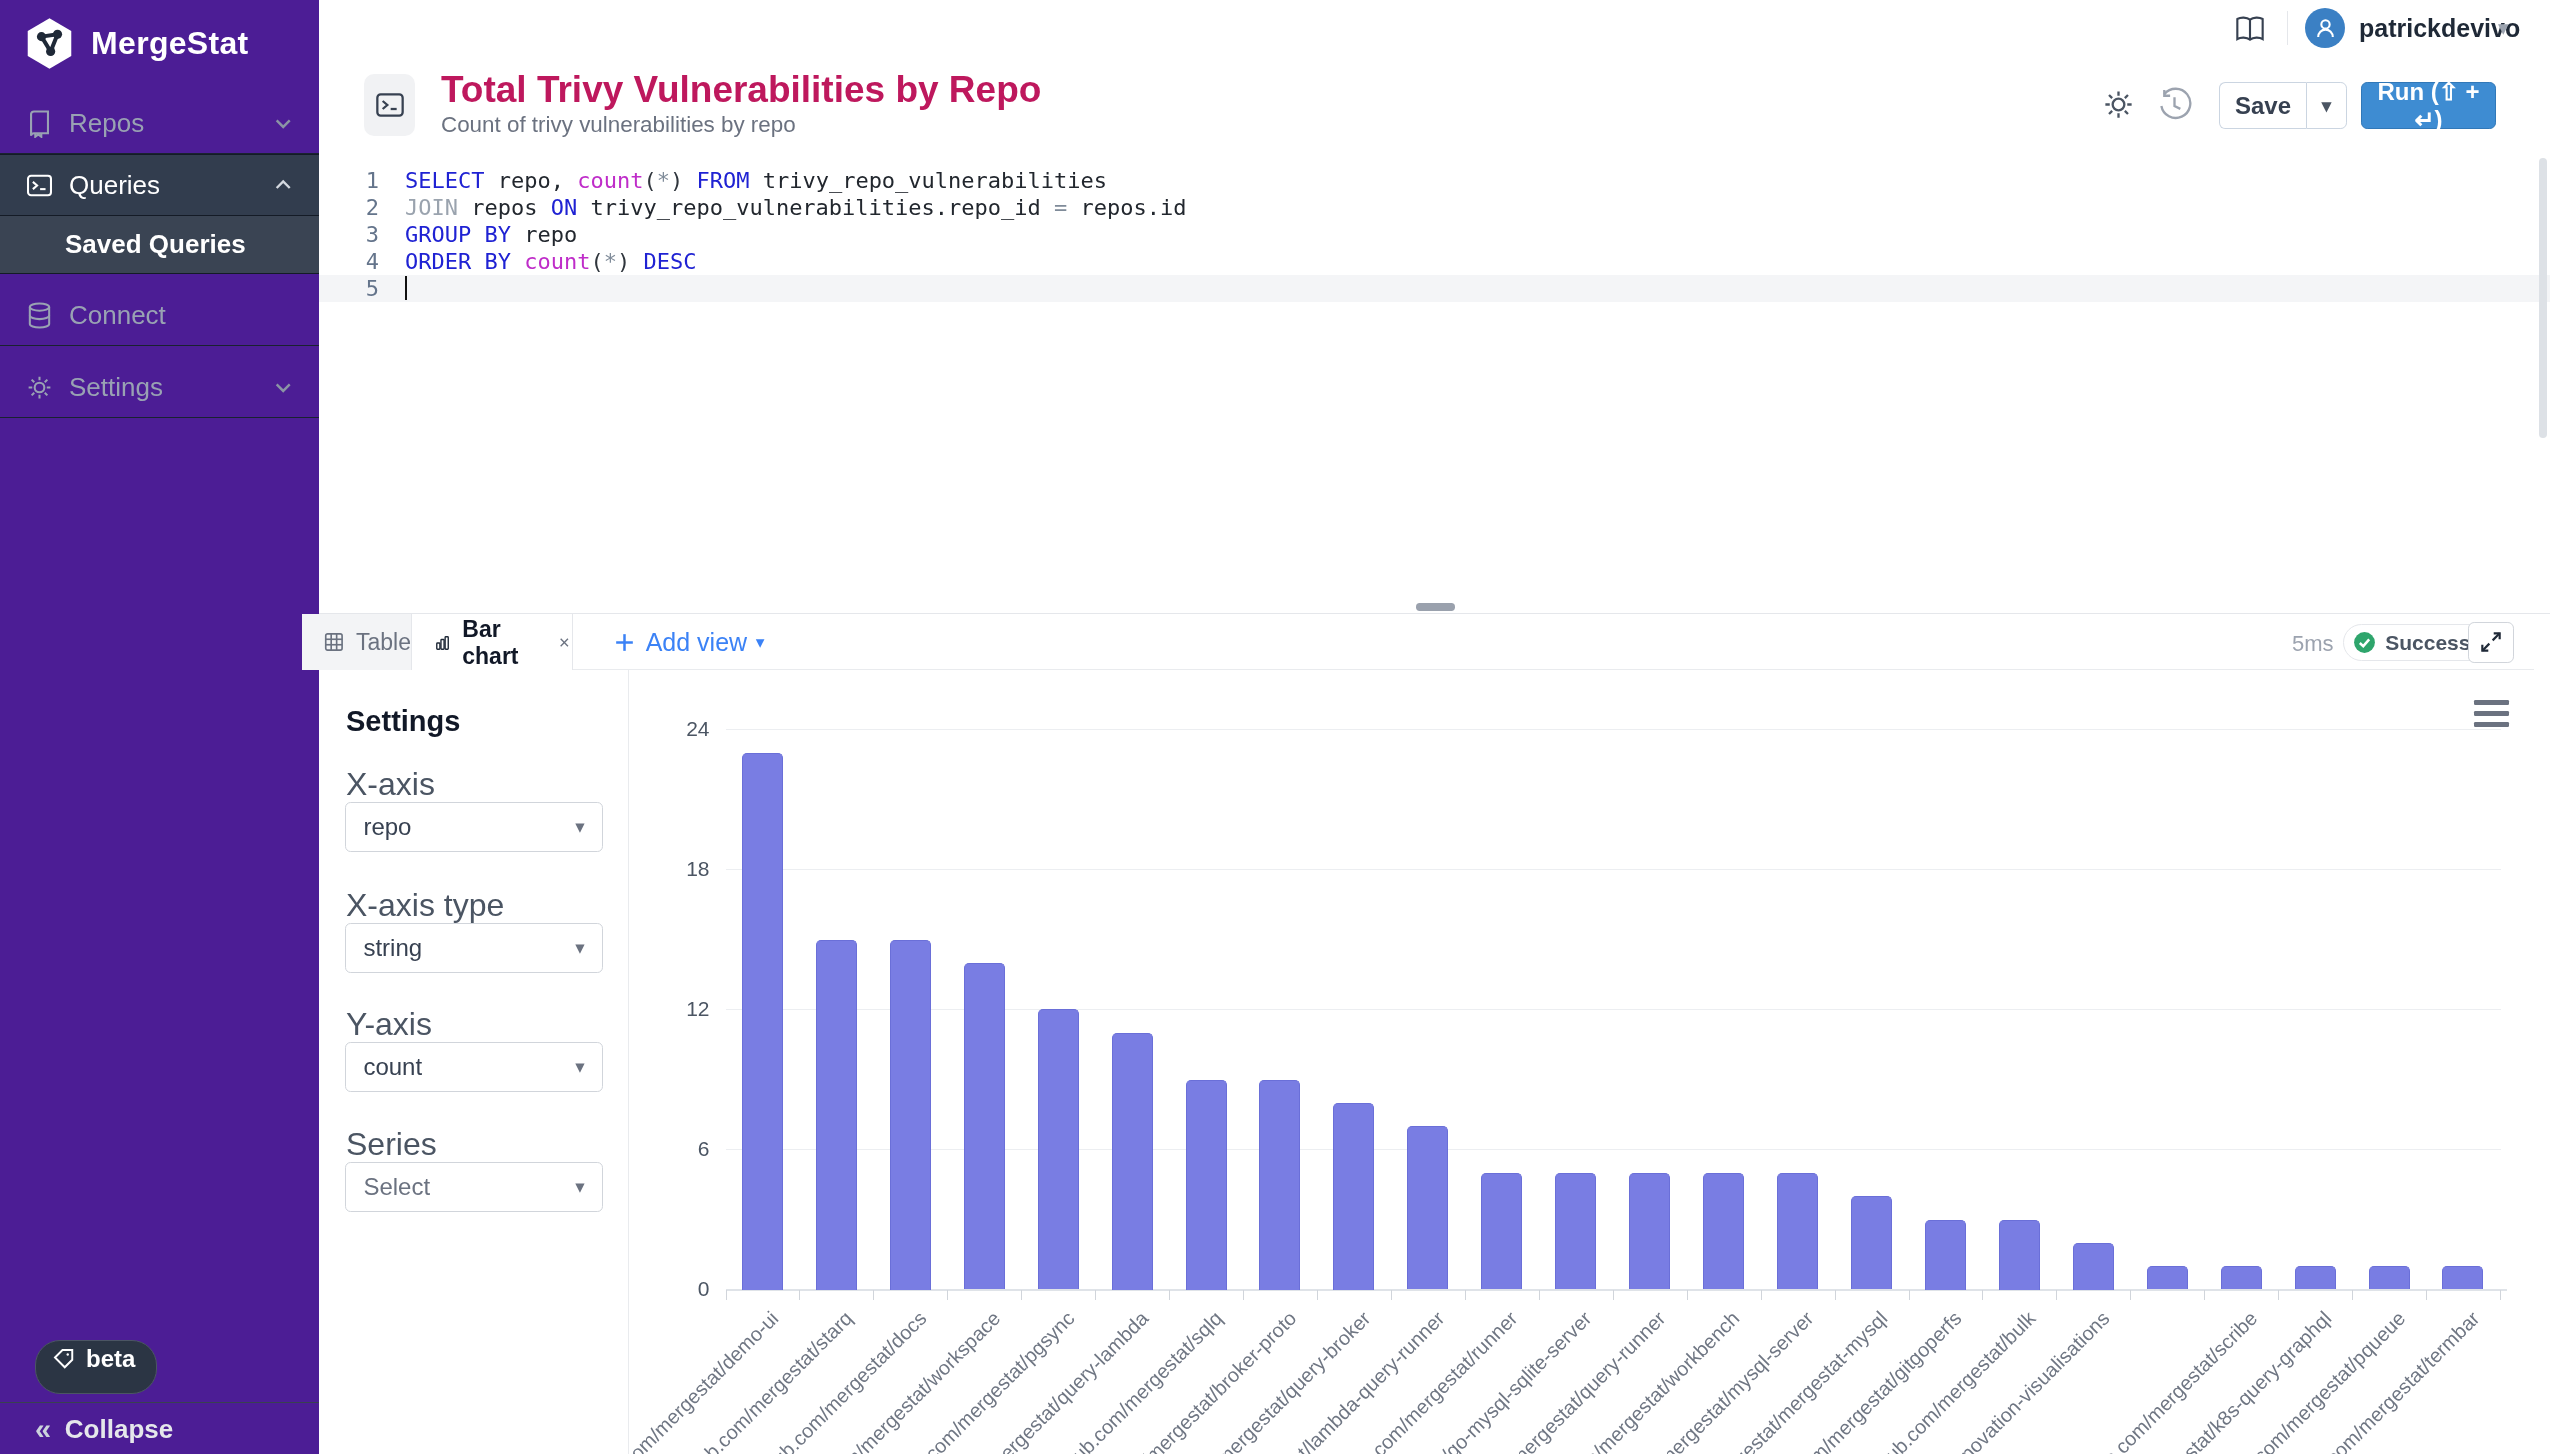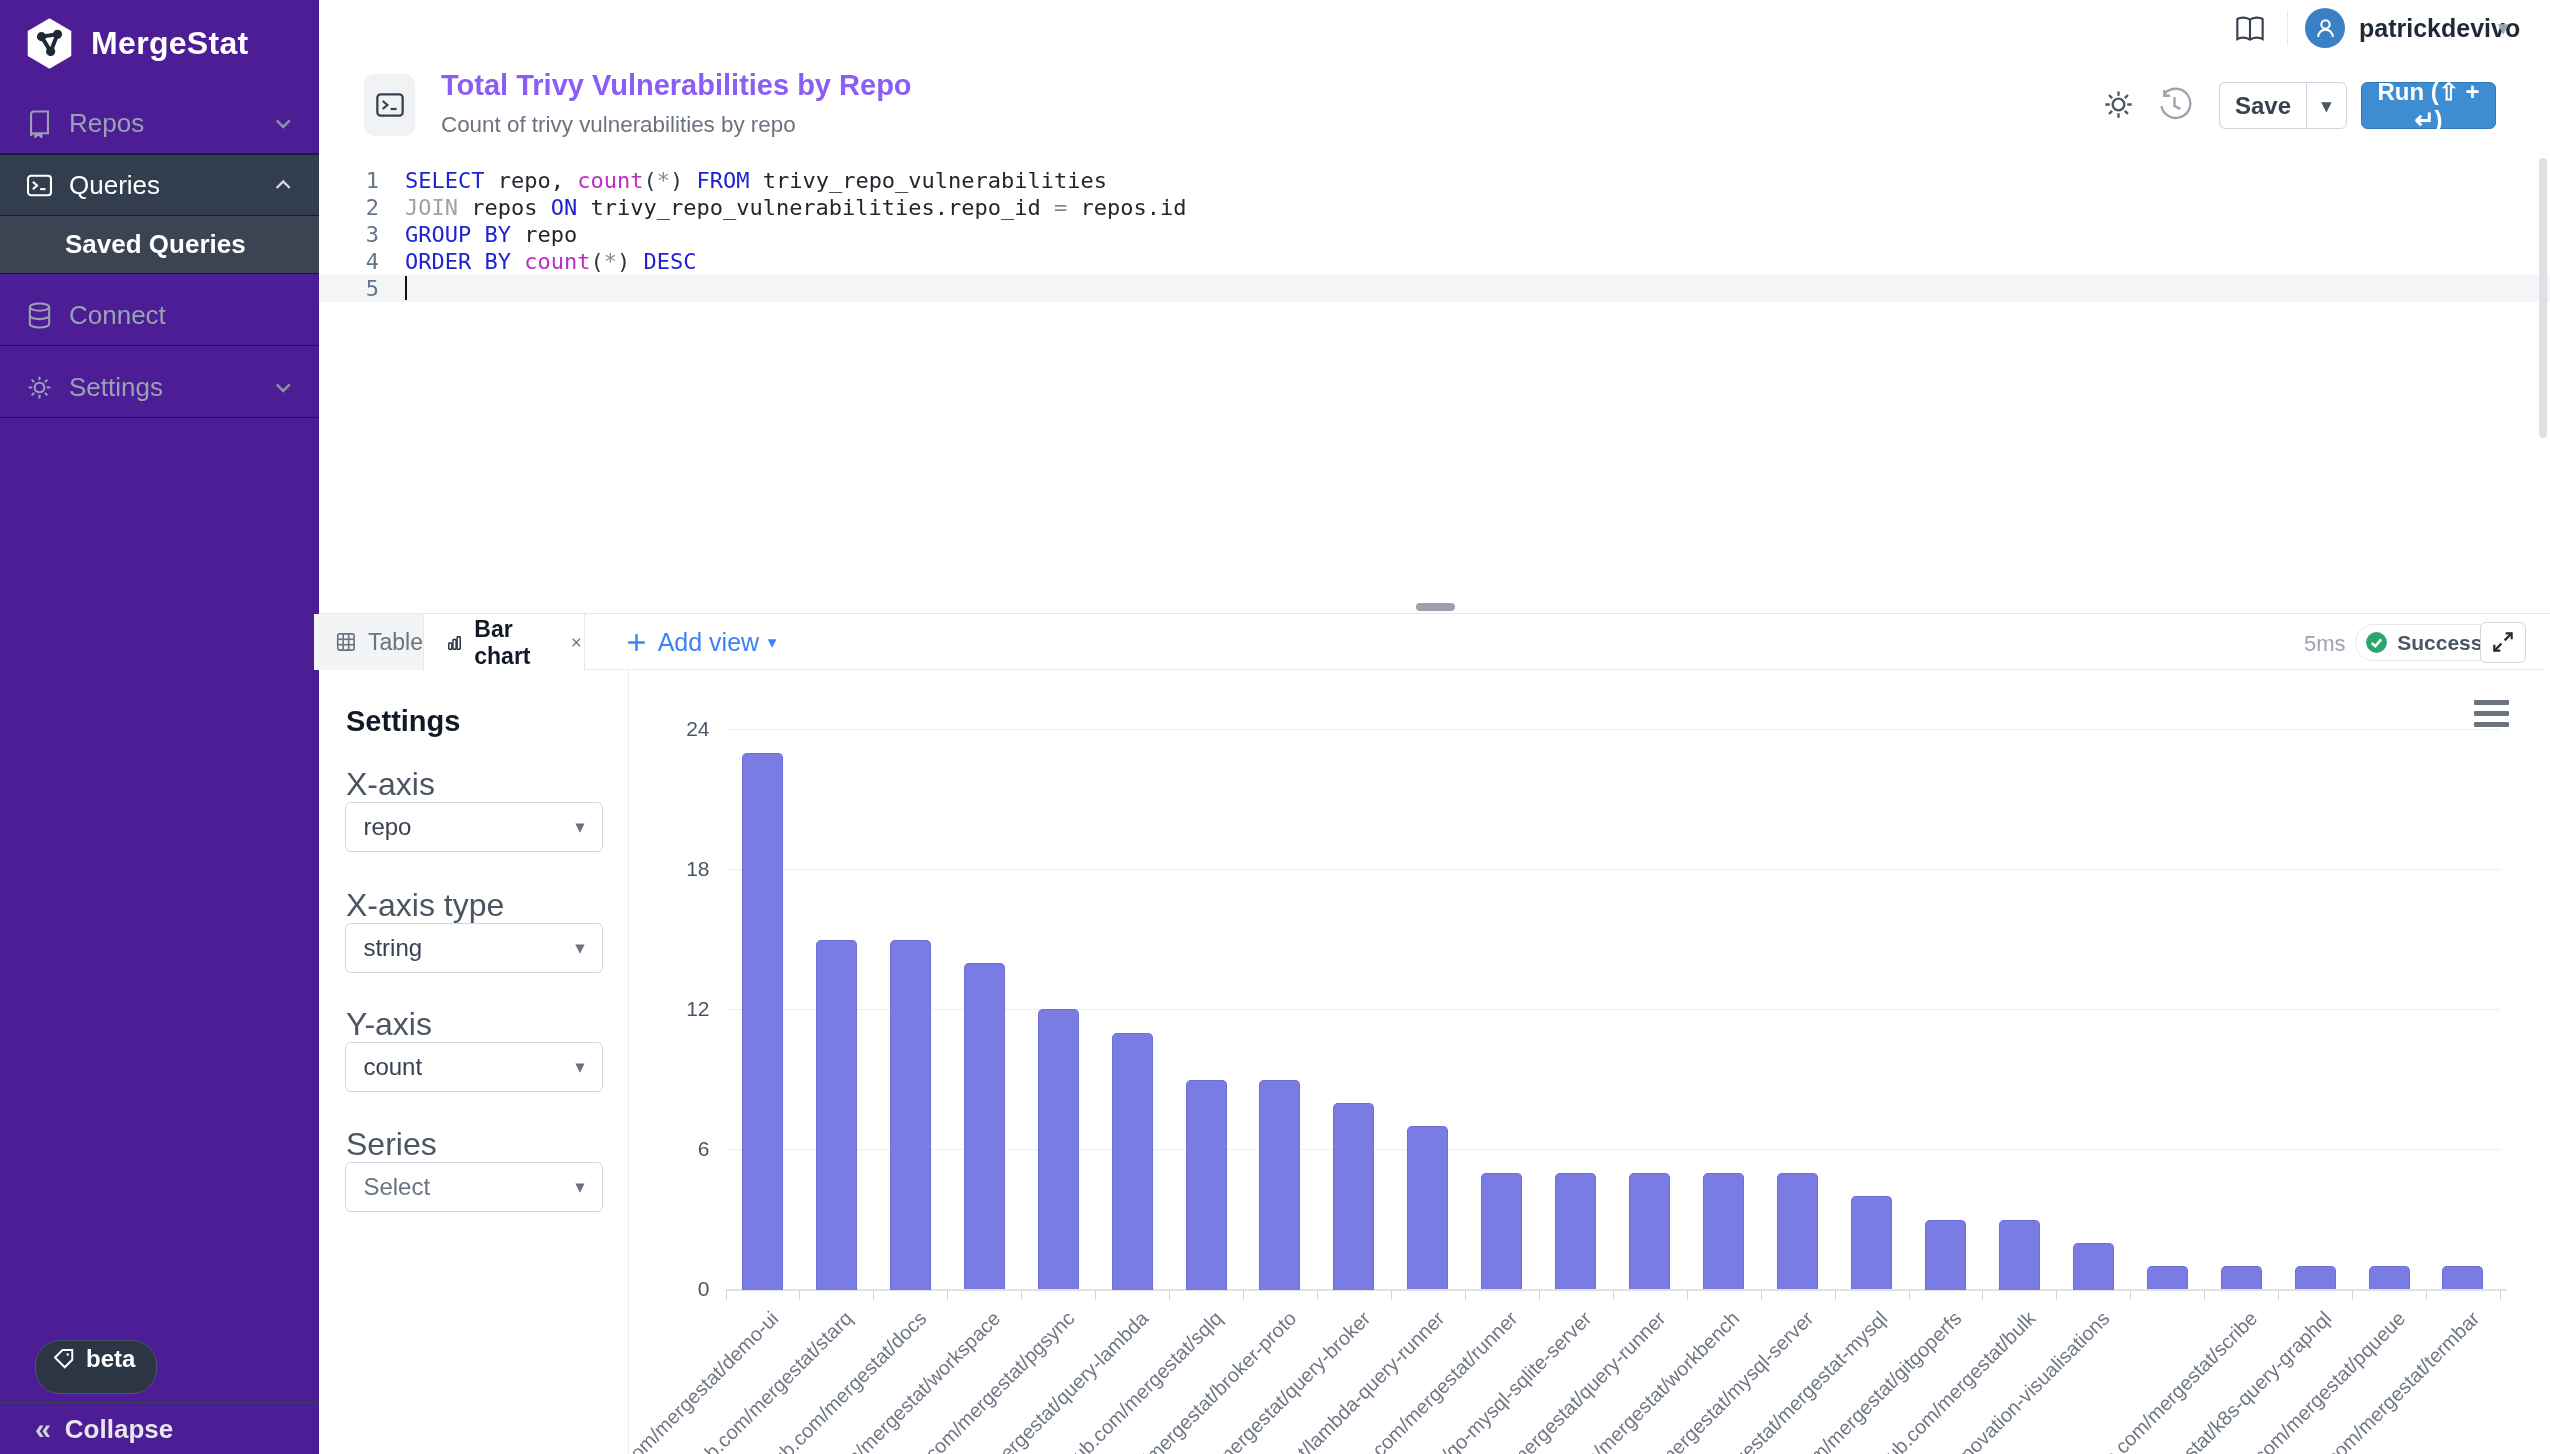--- a/index.html
+++ b/index.html
@@ -25,21 +25,21 @@
   
   #topbar{left:319px;top:0;width:2508px;height:55px;background:#fff;border-bottom:0.6px solid #e9ebee;}
   #topbar .vdiv{position:absolute;left:1968px;top:11.2px;width:1.2px;height:34px;background:#e5e7eb;}
   .avatar{position:absolute;left:1986px;top:7.5px;width:40px;height:40px;border-radius:50%;background:#3b80c4;display:flex;align-items:center;justify-content:center;}
   .uname{position:absolute;left:2040px;top:13.7px;font-size:25px;color:#1f2937;font-weight:600;}
   .ucaret{position:absolute;left:2179px;top:16px;color:#9ca3af;font-size:21px;}
 
   
   #qheader{left:319px;top:55px;width:2232px;height:100px;background:#fff;border-bottom:0.6px solid #e9ebee;}
   .qtile{position:absolute;left:45px;top:18.7px;width:51px;height:62px;border-radius:10px;background:#f1f2f4;display:flex;align-items:center;justify-content:center;}
-  .qtitle{position:absolute;left:122px;top:13.7px;font-size:29px;font-weight:700;color:#8b5cf6;}
+  .qtitle{position:absolute;left:122px;top:13.7px;font-size:37px;font-weight:700;color:#be185d;}
   .qsub{position:absolute;left:122px;top:57px;font-size:22.4px;color:#6b7280;}
   .iconbtn{position:absolute;top:32px;width:35px;height:35px;cursor:pointer;}
   .btn{position:absolute;top:27px;height:47px;border-radius:6.2px;display:flex;align-items:center;justify-content:center;font-size:24px;font-weight:600;cursor:pointer;box-sizing:border-box;}
   #save-btn{left:1900px;width:87px;background:#fff;border:1.2px solid #cbd5e1;border-right:none;border-radius:6.2px 0 0 6.2px;color:#374151;}
   #save-caret{left:1987px;width:41px;background:#fff;border:1.2px solid #cbd5e1;border-radius:0 6.2px 6.2px 0;color:#4b5563;font-size:18.7px;}
   #run-btn{left:2042px;width:135px;background:#3e8cd2;border:1.2px solid #3178b8;color:#fff;text-align:center;}
 
   
   #editor{left:319px;top:154px;width:2232px;height:458px;background:#fff;font-family:"DejaVu Sans Mono",monospace;}
   .code-line{position:relative;height:27px;display:flex;font-size:22px;line-height:27px;}
@@ -49,21 +49,21 @@
   .tk-kw{color:#1f22d3;} .tk-fn{color:#bf2cc9;} .tk-dim{color:#9aa3ae;}
   .tk-op{color:#7f8b99;} .tk-pn{color:#30363d;} .tk-id{color:#22272e;}
   .cursor{position:absolute;left:86px;top:1.2px;width:1.9px;height:24px;background:#111;}
   #editor-scroll{position:absolute;right:3.7px;top:3.7px;width:8.7px;height:280px;border-radius:4.4px;background:#dde1e6;}
 
   
   #split{left:319px;top:613px;width:2232px;height:1.2px;background:#e5e7eb;}
   #split-handle{left:1416px;top:603px;width:39px;height:7.5px;border-radius:3.7px;background:#9aa1ad;cursor:row-resize;}
 
   
-  #tabbar{left:314px;top:614px;width:2232px;height:56px;background:#fff;border-bottom:0.6px solid #e9ebee;box-sizing:border-box;}
+  #tabbar{left:302px;top:614px;width:2232px;height:56px;background:#fff;border-bottom:0.6px solid #e9ebee;box-sizing:border-box;}
   .tab{position:absolute;top:0;height:56px;display:flex;align-items:center;cursor:pointer;box-sizing:border-box;}
   #tab-table{left:0;width:110px;background:#f3f4f6;border-right:0.6px solid #e5e7eb;color:#6b7280;font-size:23px;font-weight:500;padding-left:21px;gap:11.2px;}
   #tab-bar{left:110px;width:161px;background:#fff;border-right:0.6px solid #e5e7eb;color:#111827;font-size:23px;font-weight:600;padding-left:22.4px;gap:11.2px;height:57px;}
   #add-view{left:310px;top:0;height:56px;display:flex;align-items:center;gap:8.7px;color:#3b82f6;font-size:25px;font-weight:500;cursor:pointer;position:absolute;}
   #dur{position:absolute;left:1990px;top:17.4px;font-size:22px;color:#9ca3af;}
   #status-pill{position:absolute;left:2041px;top:10px;height:35px;padding:0 17.4px 0 7.5px;border:1.2px solid #e5e7eb;border-radius:21px;background:#fff;display:flex;align-items:center;gap:8.7px;}
   #status-pill span{font-size:21px;color:#4b5563;font-weight:600;}
   #expand-btn{position:absolute;left:2166px;top:7.5px;width:46px;height:41px;border:1.2px solid #d1d5db;border-radius:6.2px;background:#fff;display:flex;align-items:center;justify-content:center;cursor:pointer;box-sizing:border-box;}
 
   

